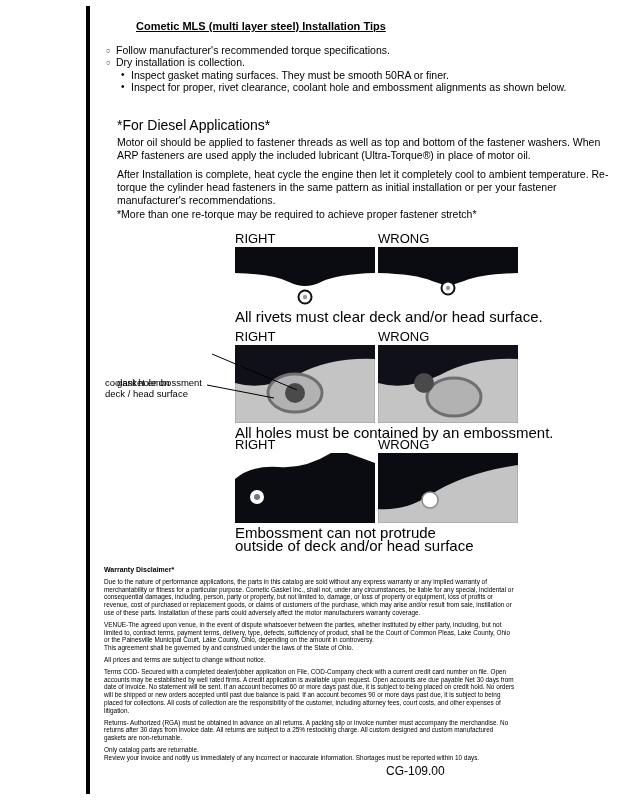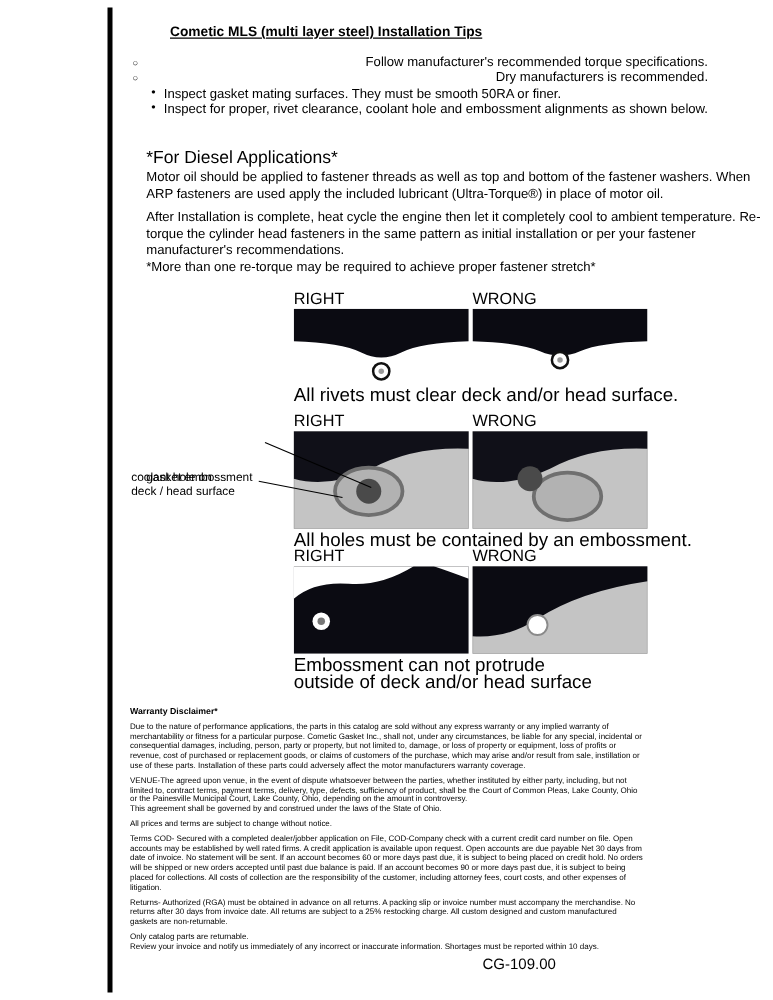--- a/index.html
+++ b/index.html
@@ -9,21 +9,21 @@
   }
   .left-rule { position:absolute; left:86px; top:6px; width:4px; height:788px; background:#000; }
 
   .title {
     position:absolute; left:104px; top:20px; font-size:11px; font-weight:bold;
     text-decoration:underline;
     margin-left:32px;
   }
 
   .bullets { position:absolute; left:106px; top:44px; font-size:10.5px; line-height:12.3px; }
-  .b  { position:relative; padding-left:10px;text-align:right; }
+  .b  { position:relative; padding-left:10px; }
   .b::before  { content:"○"; position:absolute; left:0; top:1px; font-size:7.5px; }
   .sb { position:relative; padding-left:10px; margin-left:15px; }
   .sb::before { content:"•"; position:absolute; left:0; top:0; font-size:10px; }
 
   .diesel-h { position:absolute; left:117px; top:117px; font-size:14px; font-weight:normal; }
   .para { position:absolute; left:117px; width:492px; font-size:10.5px; line-height:13px; }
   .p1 { top:136px; }
   .p2 { top:168px; }
   .note { top:208px; }
 
@@ -47,21 +47,21 @@
 <body>
 
 <div class="page">
 
   <div class="left-rule"></div>
 
   <div class="title">Cometic MLS (multi layer steel) Installation Tips</div>
 
   <div class="bullets">
     <div class="b">Follow manufacturer's recommended torque specifications.</div>
-    <div class="b">Dry manufacturers is recommended.</div>
+    <div class="b">Dry installation is collection.</div>
     <div class="sb">Inspect gasket mating surfaces.  They must be smooth 50RA or finer.</div>
     <div class="sb">Inspect for proper, rivet clearance, coolant hole and embossment alignments as shown below.</div>
   </div>
 
   <div class="diesel-h">*For Diesel Applications*</div>
   <div class="para p1">Motor oil should be applied to fastener threads as well as top and bottom of the fastener washers. When ARP fasteners are used apply the included lubricant (Ultra-Torque®) in place of motor oil.</div>
   <div class="para p2">After Installation is complete, heat cycle the engine then let it completely cool to ambient temperature. Re-torque the cylinder head fasteners in the same pattern as initial installation or per your fastener manufacturer's recommendations.</div>
   <div class="para note">*More than one re-torque may be required to achieve proper fastener stretch*</div>
 
   <div class="dlabel" style="left:235px; top:231px;">RIGHT</div>

